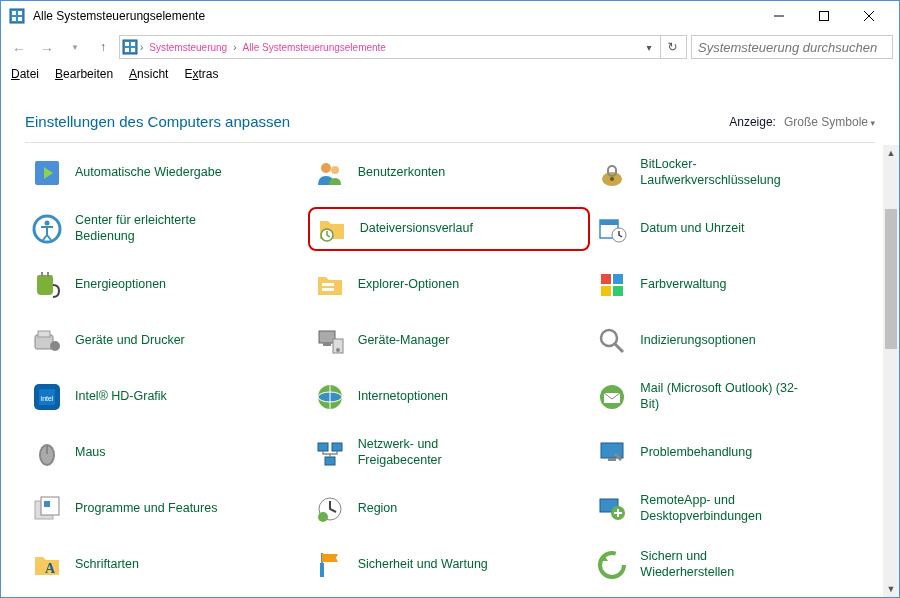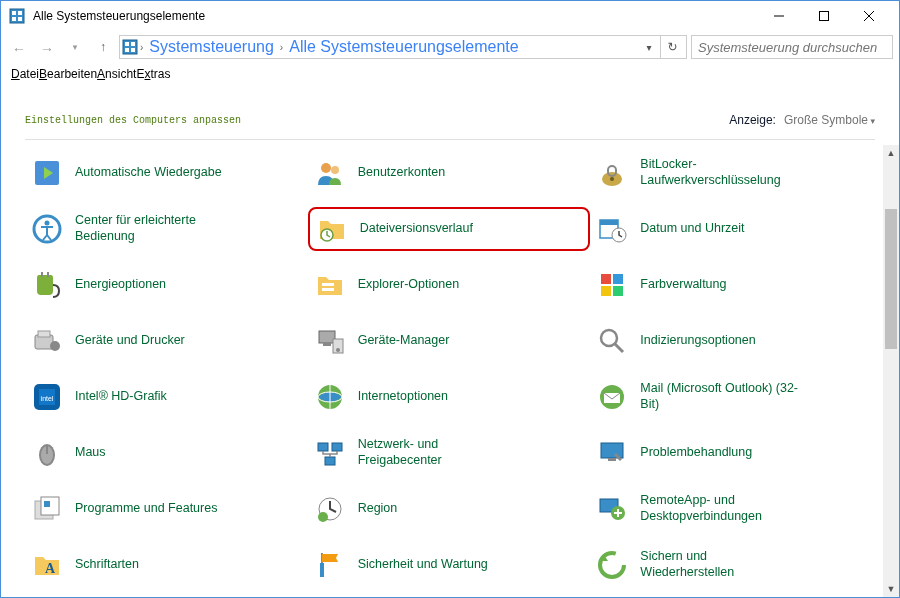--- a/index.html
+++ b/index.html
@@ -10,34 +10,34 @@
     .titlebar-text { flex: 1; font-size: 12px; color: #000; }
     .titlebar-controls { display: flex; }
     .titlebar-btn { width: 45px; height: 28px; display: flex; align-items: center; justify-content: center; color: #000; }
     
     .navbar { height: 32px; display: flex; align-items: center; padding: 2px 6px; gap: 4px; }
     .nav-arrow { width: 24px; height: 24px; display: flex; align-items: center; justify-content: center; color: #999; font-size: 14px; }
     .nav-arrow.dimmed { color: #999; }
     .nav-up { width: 24px; height: 24px; display: flex; align-items: center; justify-content: center; color: #555; }
     .addressbar { flex: 1; height: 24px; border: 1px solid #ccc; display: flex; align-items: center; padding: 0 2px; gap: 2px; }
     .addr-icon { width: 16px; height: 16px; }
-    .addr-segment { color: #3b82f6; padding: 2px 4px; font-size: 16px; }
+    .addr-segment { color: #ec4899; padding: 2px 4px; font-size: 10px; }
     .addr-sep { color: #666; font-size: 10px; }
     .addr-spacer { flex: 1; }
     .addr-dropdown { width: 18px; display: flex; justify-content: center; color: #555; font-size: 10px; }
     .addr-refresh { width: 24px; height: 22px; display: flex; align-items: center; justify-content: center; color: #555; border-left: 1px solid #ccc; }
     .searchbox { width: 202px; height: 24px; border: 1px solid #ccc; padding: 2px 6px; font-size: 13px; color: #666; font-style: italic; }
     
-    .menubar { height: 22px; display: flex; align-items: center; padding: 0 10px; font-size: 12px; }
+    .menubar { height: 22px; display: flex; align-items: center; padding: 0 10px; gap: 16px; font-size: 12px; }
     .menu-item { color: #000; }
     .menu-item .u { text-decoration: underline; }
     
     .content-wrapper { position: absolute; top: 84px; bottom: 0; left: 0; right: 0; overflow: hidden; }
     .content-head { display: flex; align-items: center; padding: 28px 24px 12px 24px; border-bottom: 0; }
-    .settings-title { color: #4d7c0f; font-size: 10px; flex: 1; font-family: Liberation Mono, monospace; }
+    .settings-title { color: #0369a1; font-size: 15px; flex: 1; }
     .view-label { color: #0f172a; font-size: 12px; margin-right: 8px; }
     .view-select { color: #737373; font-size: 12px; }
     .view-select::after { content: " \25BE"; font-size: 9px; }
     .hr { border: none; border-top: 1px solid #e0e0e0; margin: 0 24px 10px 24px; }
     
     .scroll-region { position: absolute; top: 60px; bottom: 0; left: 0; right: 16px; overflow: hidden; padding: 6px 10px 10px 24px; }
     .items-grid { display: grid; grid-template-columns: repeat(3, 1fr); column-gap: 0; row-gap: 12px; }
     .cp-item { display: flex; align-items: center; gap: 12px; padding: 4px 6px; min-height: 44px; }
     .cp-item.highlight { border: 2.5px solid #d60000; border-radius: 8px; padding: 3px 6px; }
     .cp-icon { width: 32px; height: 32px; flex-shrink: 0; display: flex; align-items: center; justify-content: center; }

